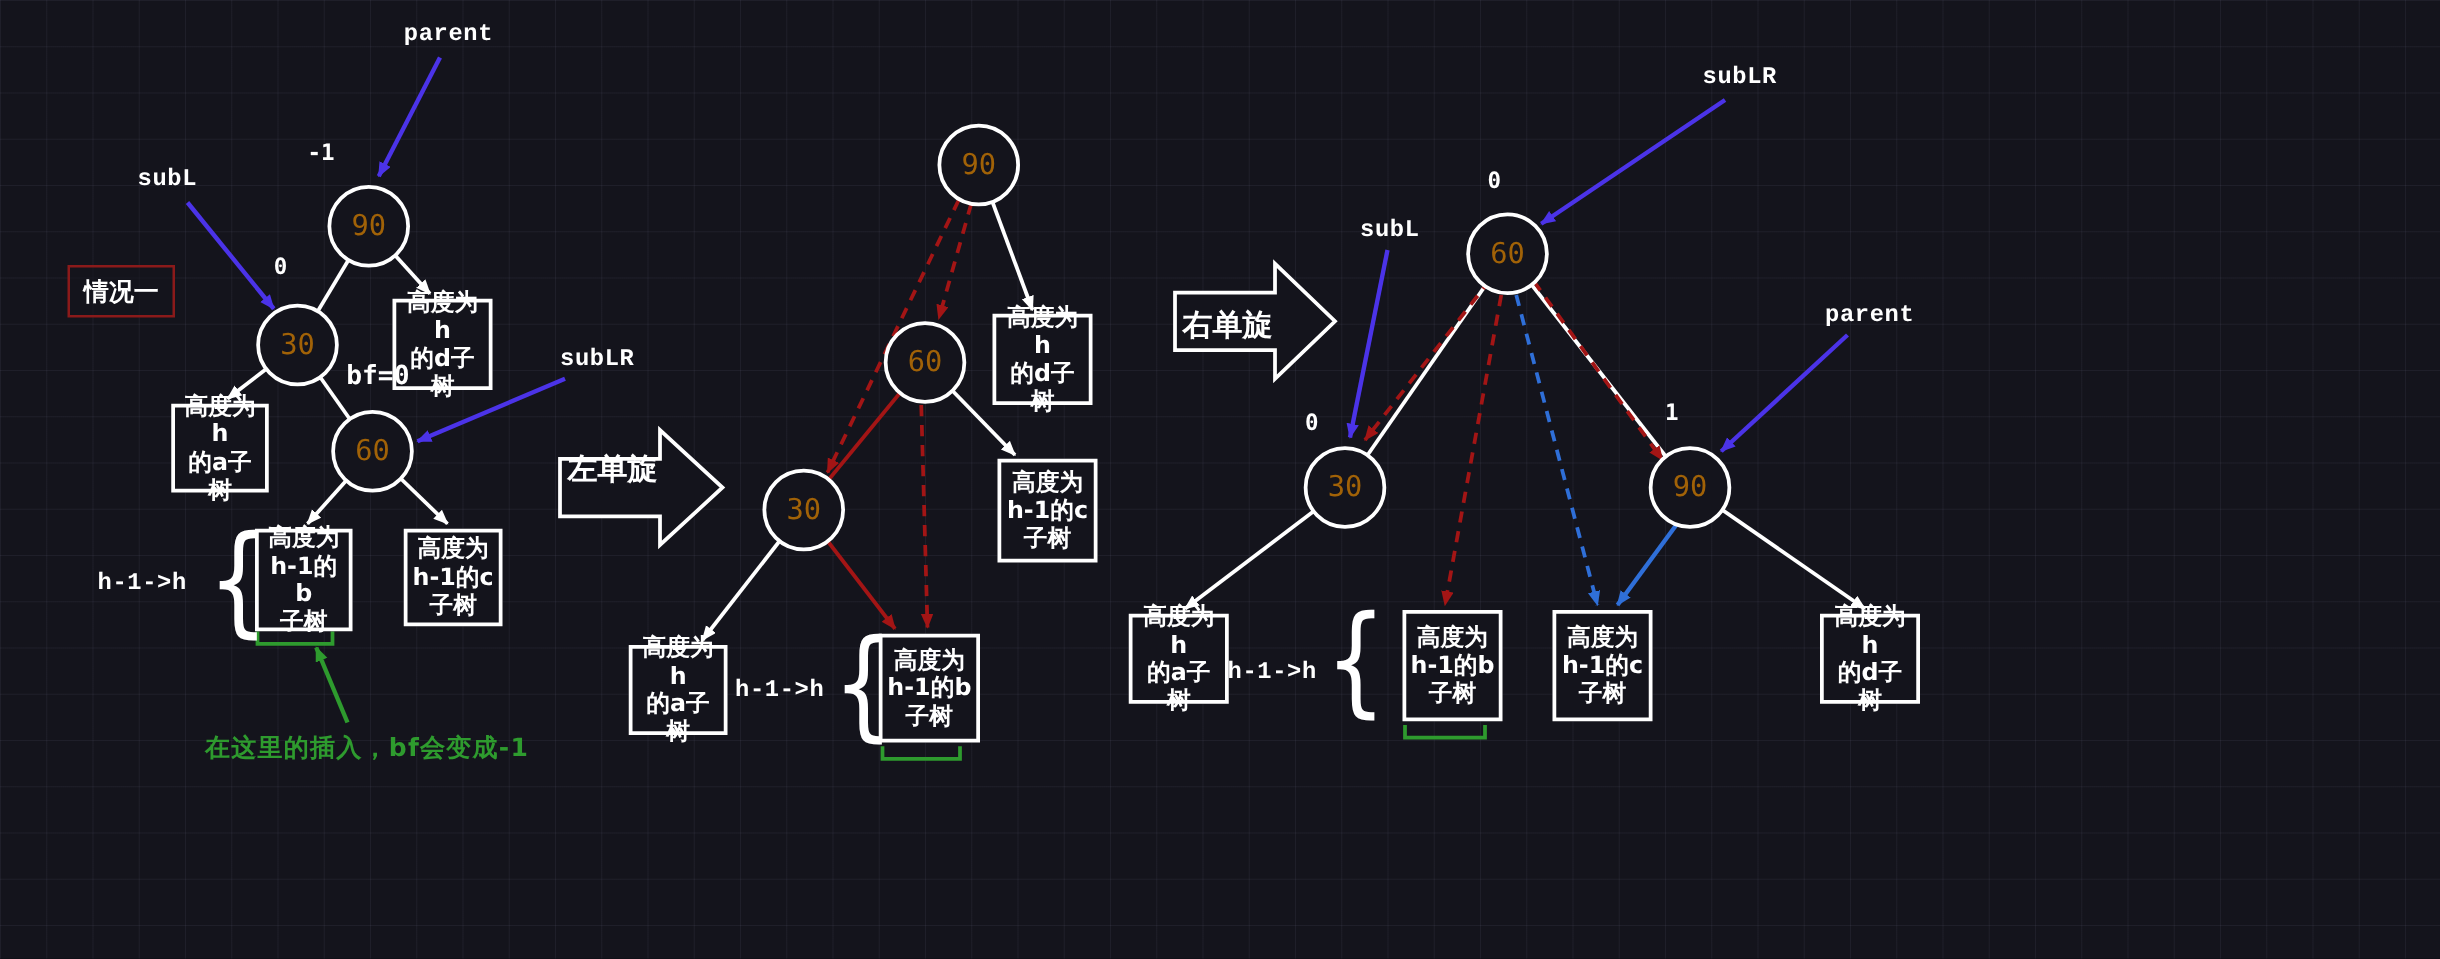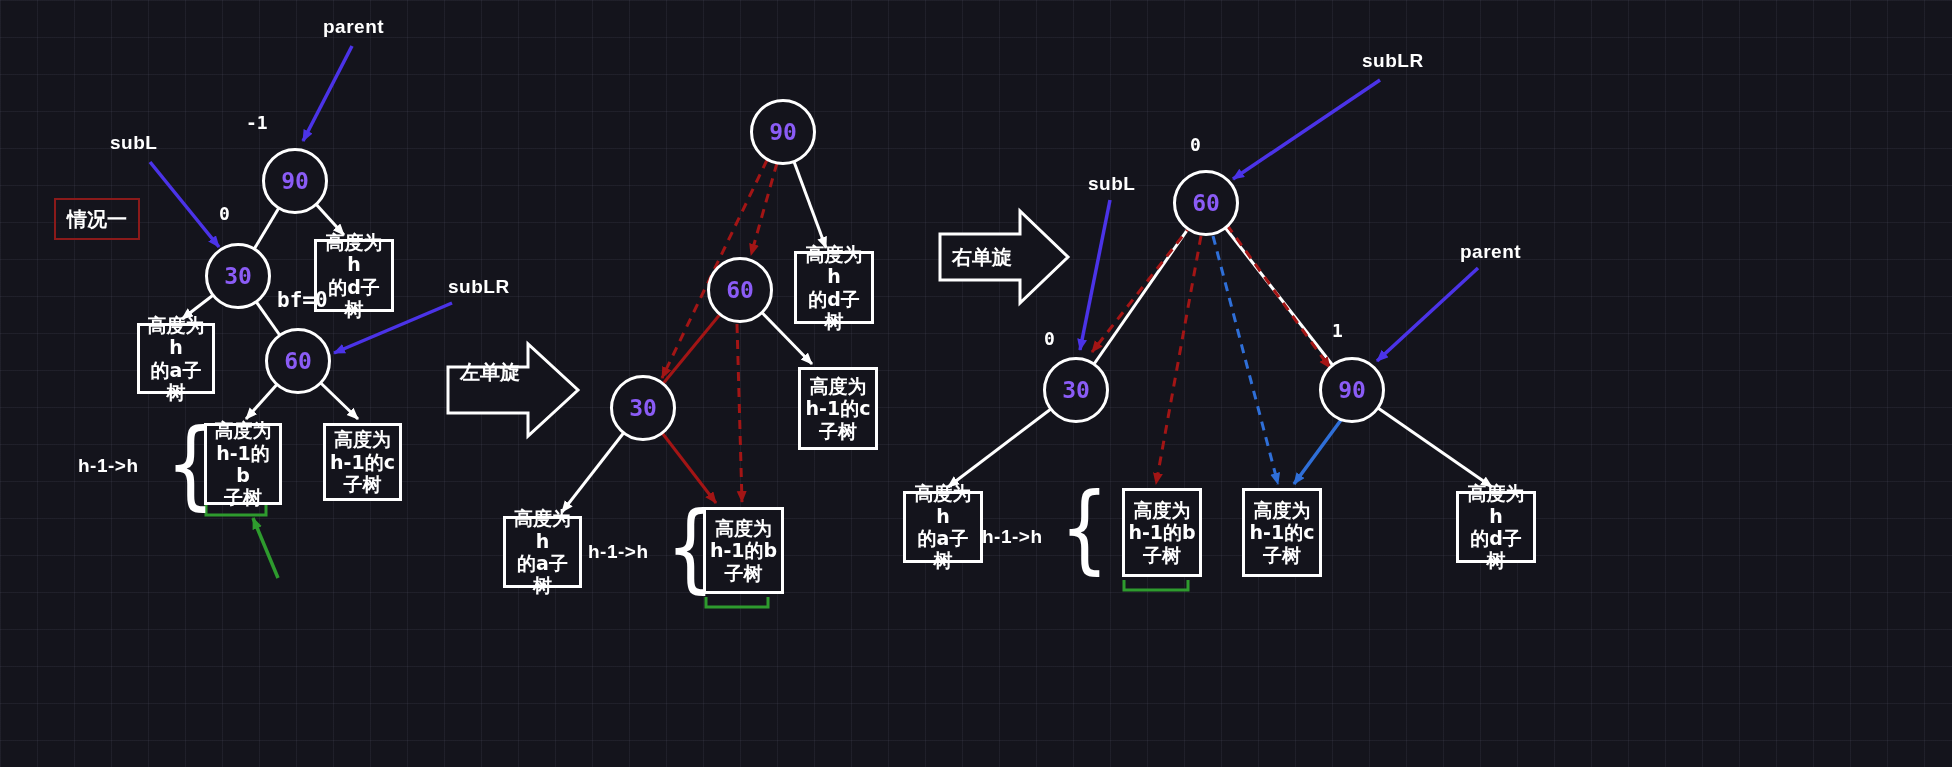--- a/index.html
+++ b/index.html
@@ -8,54 +8,54 @@
     background-color:#14141c;
     background-image:
       linear-gradient(rgba(180,180,220,0.07) 1px, transparent 1px),
       linear-gradient(90deg, rgba(180,180,220,0.07) 1px, transparent 1px);
     background-size:37px 37px;
     font-family:"DejaVu Sans", sans-serif;
   }
   svg.layer{position:absolute;left:0;top:0;z-index:1;}
   .node{
     position:absolute;width:60px;height:60px;border-radius:50%;
-    border:3px solid #ffffff;background:#14141c;color:#8b5cf6;
+    border:3px solid #ffffff;background:#14141c;color:#a16207;
     display:flex;align-items:center;justify-content:center;
-    font-family:"DejaVu Sans Mono", monospace;font-weight:bold;font-size:23px;
+    font-family:"DejaVu Sans Mono", monospace;font-weight:normal;font-size:23px;
     z-index:3;box-sizing:content-box;
   }
   .sbox{
     position:absolute;border:3px solid #ffffff;background:#14141c;color:#ffffff;
     display:flex;align-items:center;justify-content:center;
     z-index:2;box-sizing:border-box;padding:2px 3px;
   }
   .sbox .sbox-text{
     white-space:pre-line;text-align:center;font-weight:bold;font-size:19px;line-height:1.18;
     font-family:"DejaVu Sans", sans-serif;
   }
   .lbl{
-    position:absolute;color:#ffffff;font-family:Liberation Sans, sans-serif;
+    position:absolute;color:#ffffff;font-family:Liberation Mono, monospace;
     font-weight:bold;font-size:19px;z-index:4;letter-spacing:0.5px;
   }
   .badge{
     position:absolute;color:#ffffff;font-family:"DejaVu Sans Mono", monospace;
     font-weight:bold;font-size:18px;z-index:4;
   }
   .case-box{
-    position:absolute;left:54px;top:198px;width:82px;height:38px;
+    position:absolute;left:54px;top:212px;width:82px;height:38px;
     border:2px solid #8b1a1a;color:#ffffff;display:flex;align-items:center;justify-content:center;
     font-weight:bold;font-size:20px;z-index:4;background:rgba(20,20,28,0.6);
   }
   .brace{
     position:absolute;color:#ffffff;font-size:96px;line-height:0.92;z-index:4;
     transform:scaleX(0.8);font-family:"DejaVu Sans", sans-serif;font-weight:400;
   }
   .rot-label{
     position:absolute;width:76px;text-align:center;color:#ffffff;
-    font-weight:bold;font-size:20px;z-index:4;font-family:Liberation Mono, monospace;
+    font-weight:bold;font-size:24px;z-index:4;font-family:Liberation Mono, monospace;
   }
   .note{
     position:absolute;color:#2e9b2e;font-weight:bold;font-size:20px;z-index:4;
     font-family:"DejaVu Sans", sans-serif;letter-spacing:1px;
   }
 </style>
 </head>
 <body>
 
 <div class="canvas">
@@ -145,20 +145,21 @@
 h-1的b
 子树</span>
     </div>
   <div class="sbox" style="left:323px;top:423px;width:79px;height:78px;">
       <span class="sbox-text">高度为
 h-1的c
 子树</span>
     </div>
   <div class="brace" style="left:160px;top:420px;">{</div>
   <div class="lbl" style="left:78px;top:455px;">h-1-&gt;h</div>
+  <div class="note" style="left:164px;top:585px;">在这里的插入，bf会变成-1</div>
 
   <div class="rot-label" style="left:452px;top:359px;">左单旋</div>
   <div class="rot-label" style="left:944px;top:244px;">右单旋</div>
 
   <div class="node" style="left:750px;top:99px;">90</div>
   <div class="node" style="left:707px;top:257px;">60</div>
   <div class="node" style="left:610px;top:375px;">30</div>
   <div class="sbox" style="left:794px;top:251px;width:80px;height:73px;">
       <span class="sbox-text">高度为h
 的d子树</span>

